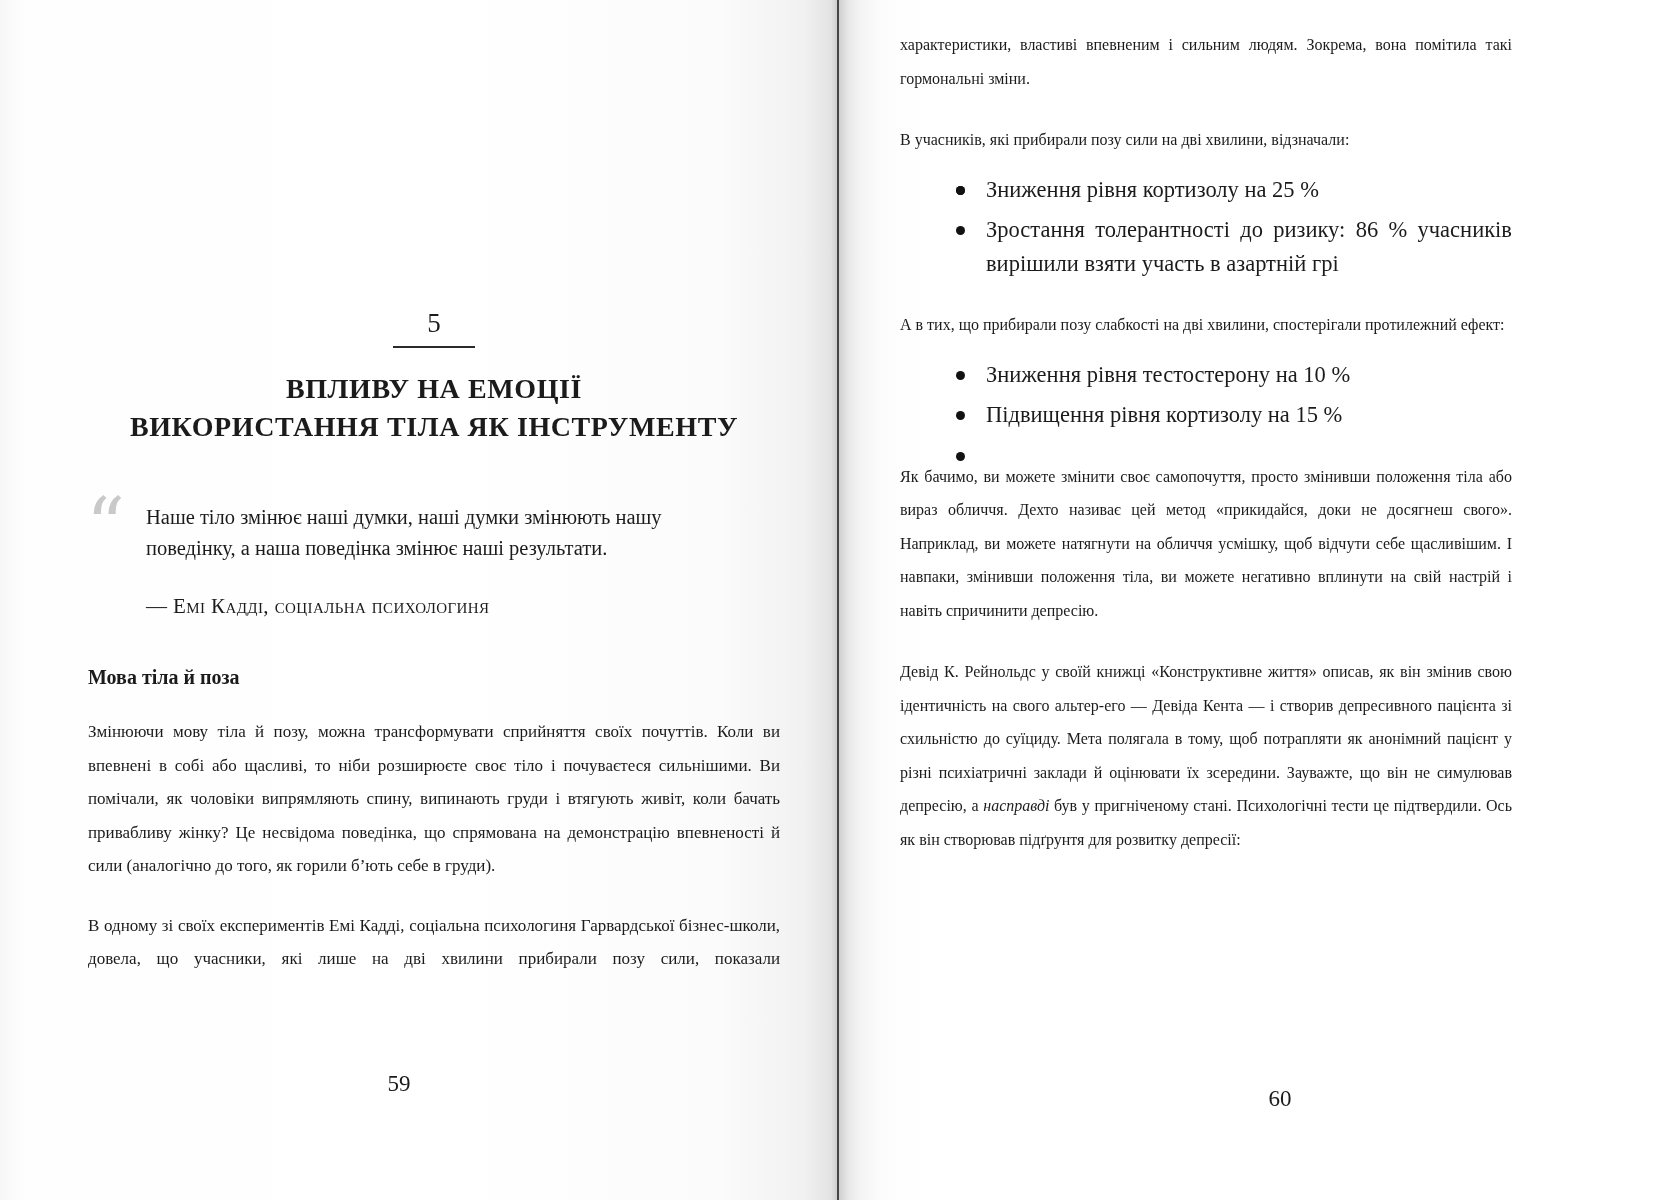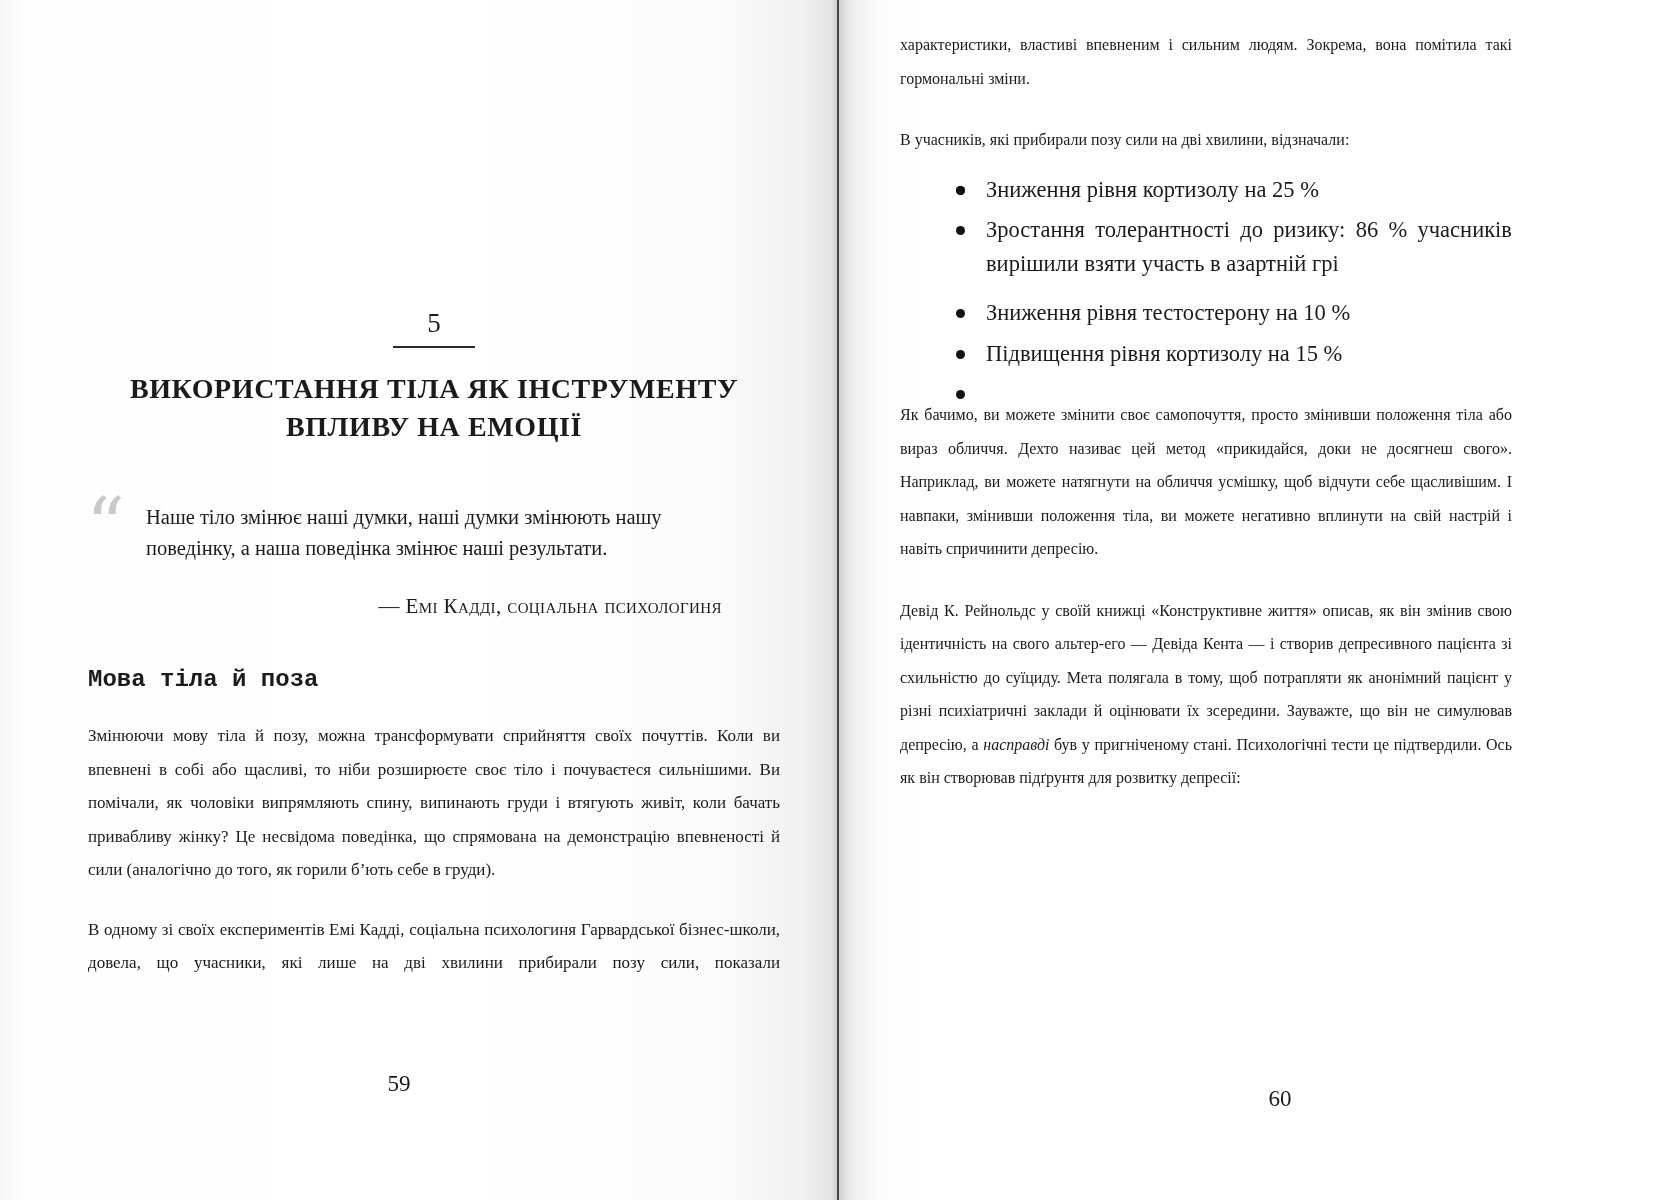--- a/index.html
+++ b/index.html
@@ -74,30 +74,28 @@
     position: absolute;
     left: -60px;
     top: -14px;
     font-size: 76px;
     line-height: 76px;
     color: #c9c9c9;
     font-family: "DejaVu Serif", serif;
   }
   .quote-attribution {
     margin-top: 27px;
-    text-align: right;
     font-variant: small-caps;
     letter-spacing: 0.4px;
     font-size: 21px;
   }
   .section-heading {
     margin-top: 44px;
     font-weight: bold;
-    font-size: 24px;
-    font-family: Liberation Mono, monospace;
+    font-size: 20px;
   }
   .body-par {
     margin: 26px 0 0 0;
     text-align: justify;
     font-size: 17px;
     line-height: 33.5px;
   }
   .body-par.fill-last { text-align-last: justify; }
 
   .content-right {
@@ -150,22 +148,22 @@
 
   <div class="page-left"></div>
   <div class="page-right"></div>
   <div class="spine"></div>
 
   <div class="content-left">
     <div class="chapter-number">5</div>
     <div class="chapter-rule"></div>
 
     <div class="chapter-title">
+      <div>ВПЛИВУ НА ЕМОЦІЇ</div>
       <div>ВИКОРИСТАННЯ ТІЛА ЯК ІНСТРУМЕНТУ</div>
-      <div>ВПЛИВУ НА ЕМОЦІЇ</div>
     </div>
 
     <div class="quote-block">
       <span class="quote-mark">“</span>
       <div class="quote-text">Наше тіло змінює наші думки, наші думки змінюють нашу поведінку, а наша поведінка змінює наші результати.</div>
       <div class="quote-attribution">— Емі Кадді, соціальна психологиня</div>
     </div>
 
     <div class="section-heading">Мова тіла й поза</div>
 
@@ -186,20 +184,21 @@
       <li class="bullet-item">
         <span class="bullet-dot"></span>
         <span>Зниження рівня кортизолу на 25 %</span>
       </li>
       <li class="bullet-item">
         <span class="bullet-dot"></span>
         <span>Зростання толерантності до ризику: 86 % учасників вирішили взяти участь в азартній грі</span>
       </li>
     </ul>
 
+    <p class="body-par">А в тих, що прибирали позу слабкості на дві хвилини, спостерігали протилежний ефект:</p>
     <ul class="bullet-list">
       <li class="bullet-item">
         <span class="bullet-dot"></span>
         <span>Зниження рівня тестостерону на 10 %</span>
       </li>
       <li class="bullet-item">
         <span class="bullet-dot"></span>
         <span>Підвищення рівня кортизолу на 15 %</span>
       </li>
       <li class="bullet-item">

